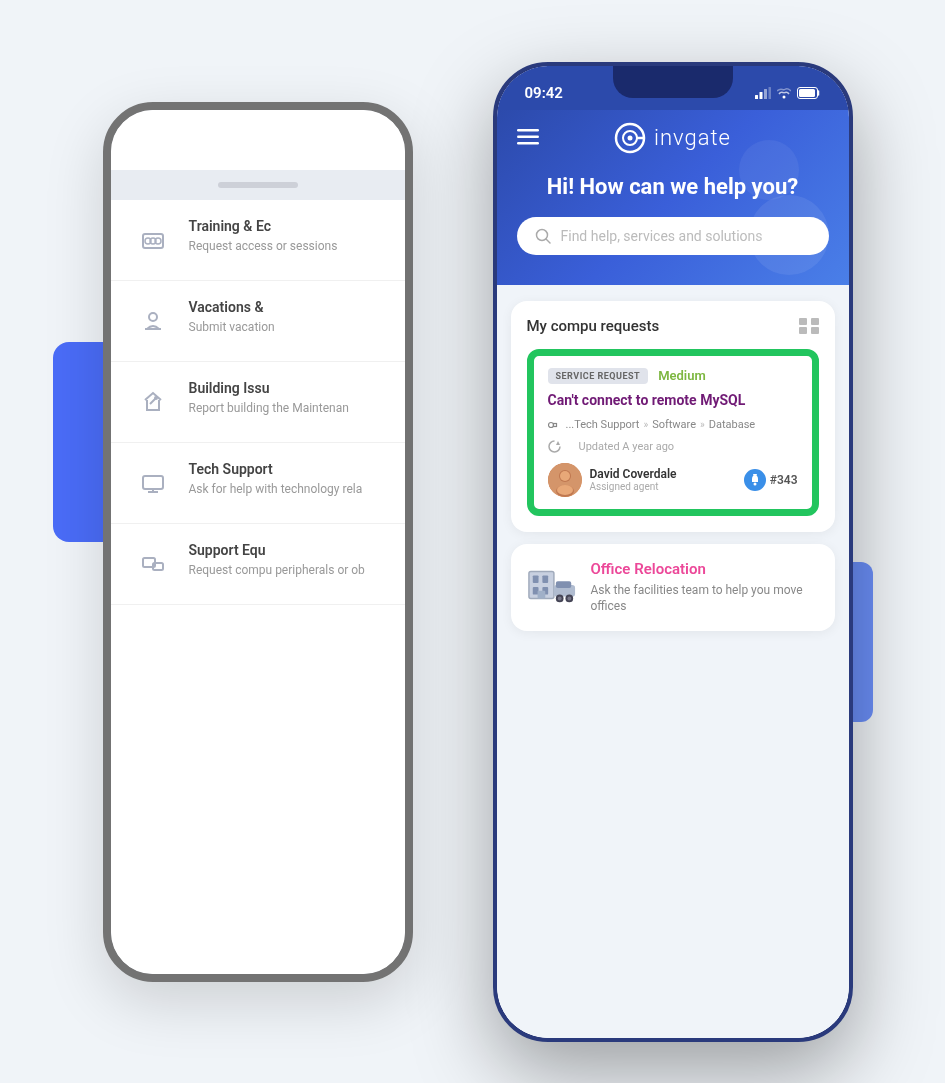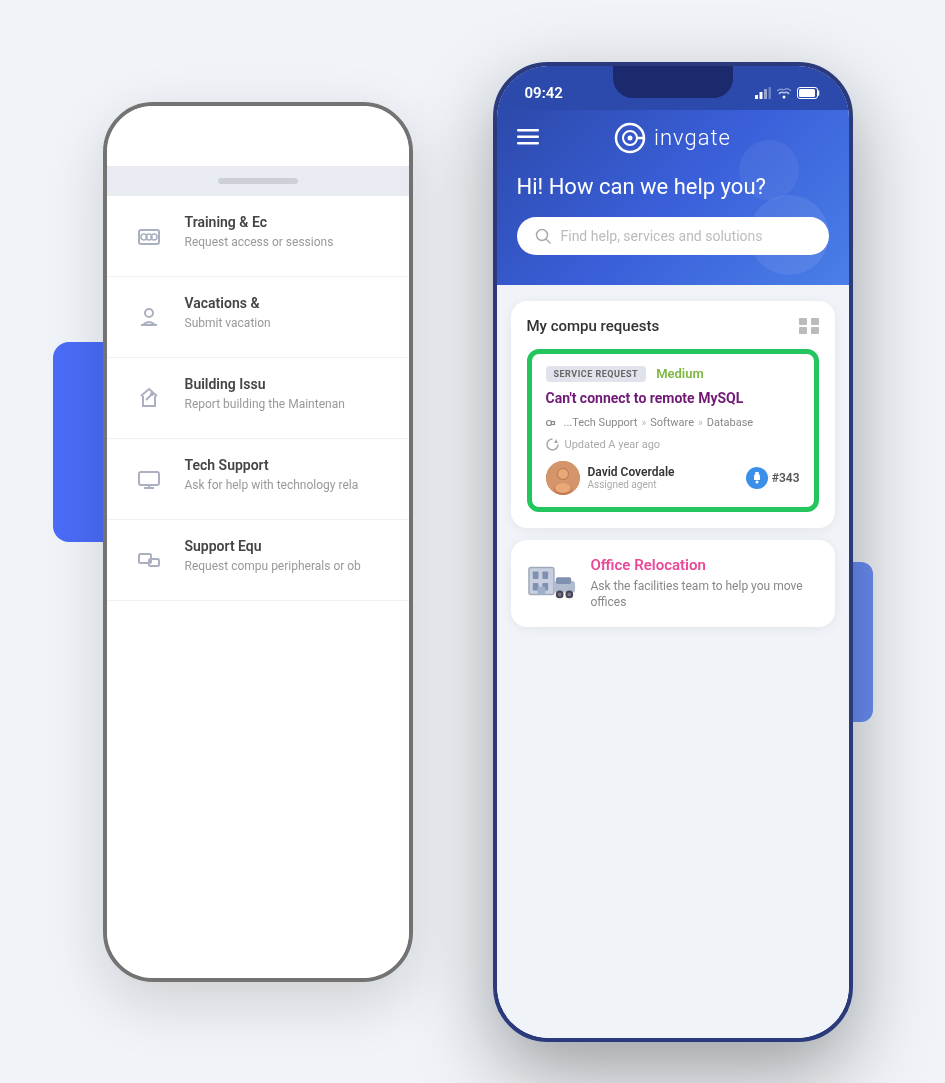--- a/index.html
+++ b/index.html
@@ -46,21 +46,21 @@
 
     
     .phone-back {
       position: absolute;
       left: 20px;
       top: 40px;
       width: 310px;
       height: 880px;
       background: #f2f4f8;
       border-radius: 50px;
-      border: 4px solid #737373;
+      border: 8px solid #737373;
       box-shadow: 0 20px 60px rgba(0,0,0,0.15);
       z-index: 1;
       overflow: hidden;
     }
 
     .phone-back-inner {
       width: 100%;
       height: 100%;
       background: #fff;
       border-radius: 42px;
@@ -188,24 +188,24 @@
       display: flex;
       align-items: center;
       gap: 8px;
       color: #fff;
       font-size: 22px;
       font-weight: 300;
       letter-spacing: 1px;
     }
 
     .header-hero {
-      text-align: left;
+      text-align: center;
       color: #fff;
       font-size: 22px;
-      font-weight: 400;
+      font-weight: 700;
       margin-bottom: 18px;
     }
 
     .search-bar {
       background: #fff;
       border-radius: 30px;
       padding: 11px 18px;
       display: flex;
       align-items: center;
       gap: 10px;
@@ -264,21 +264,21 @@
     }
 
     .card-title {
       font-size: 15px;
       font-weight: 500;
       color: #333;
     }
 
     
     .request-item {
-      border: 5px solid #22c55e;
+      border: 7px solid #22c55e;
       border-radius: 12px;
       padding: 12px 14px;
     }
 
     .request-badges {
       display: flex;
       align-items: center;
       gap: 10px;
       margin-bottom: 8px;
     }
@@ -327,20 +327,21 @@
     .request-update {
       display: flex;
       align-items: center;
       gap: 6px;
       margin-bottom: 10px;
     }
 
     .update-text {
       font-size: 11px;
       color: #aaa;
+      margin-left: 12px;
     }
 
     .request-footer {
       display: flex;
       align-items: center;
       justify-content: space-between;
     }
 
     .agent-info {
       display: flex;

